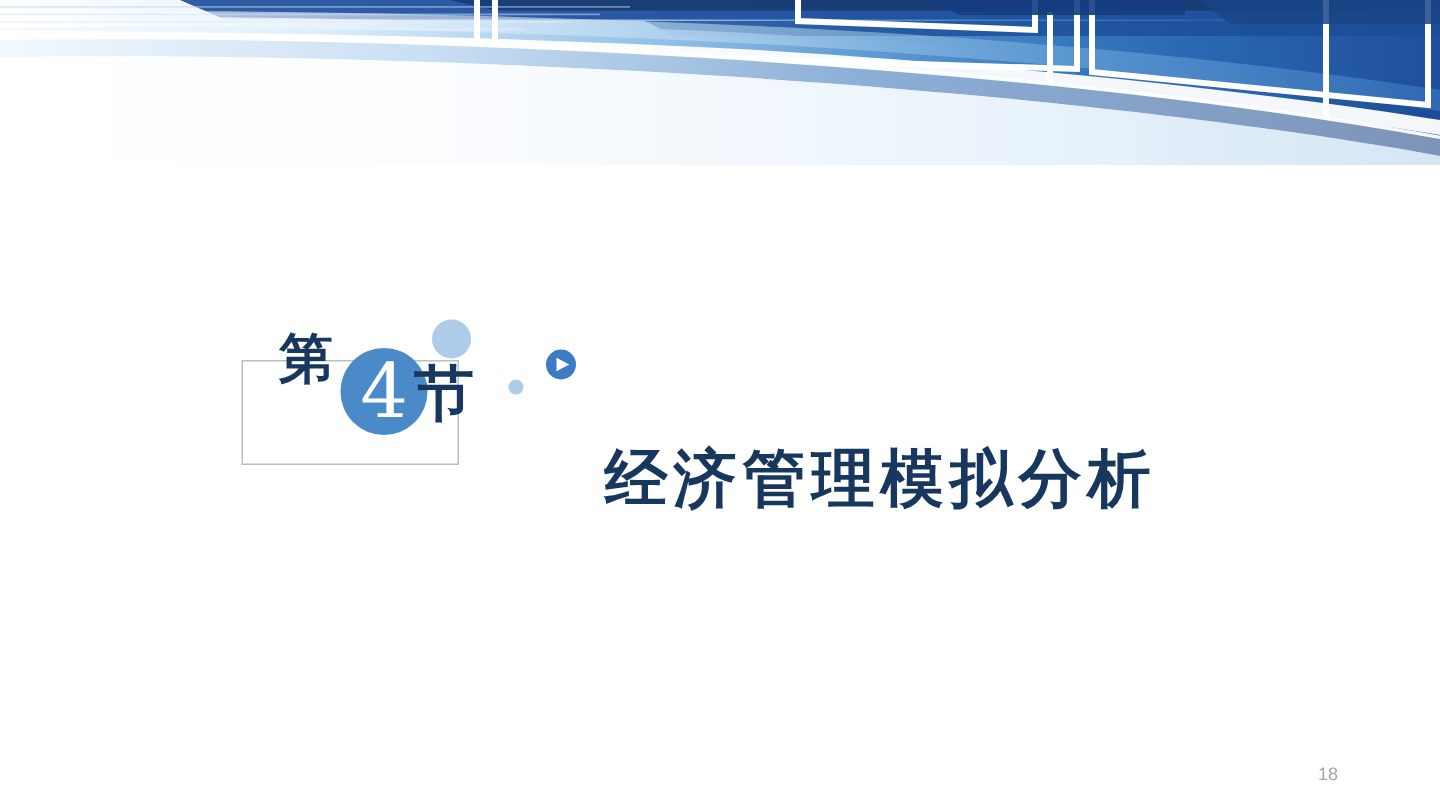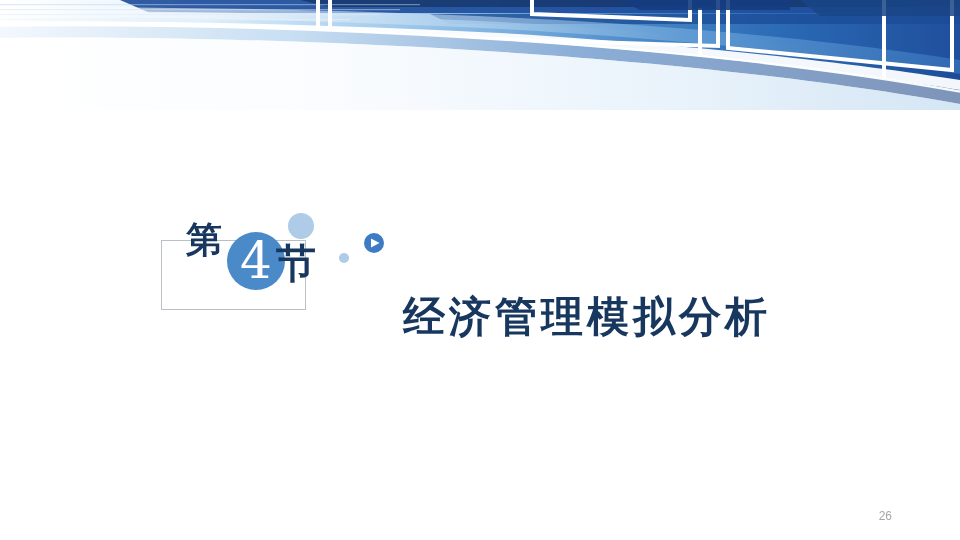--- a/index.html
+++ b/index.html
@@ -86,21 +86,21 @@
     line-height: 56px;
     font-weight: 400;
   }
 
   
   #main-title {
     position: absolute;
     left: 403px;
     top: 296px;
     color: #17375E;
-    font-family: Liberation Mono, monospace;
+    font-family: Liberation Serif, serif;
     font-weight: 700;
     font-size: 42px;
     letter-spacing: 4px;
     line-height: 1.15;
     white-space: nowrap;
   }
 
   
   #page-number {
     position: absolute;
@@ -231,15 +231,15 @@
 
     <span class="cjk-mark" id="mark-di">第</span>
 
     <span id="mark-num">4</span>
 
     <span class="cjk-mark" id="mark-jie">节</span>
   </div>
 
   <div id="main-title">经济管理模拟分析</div>
 
-  <div id="page-number">26</div>
+  <div id="page-number">18</div>
 
 </div>
 
 </body></html>

